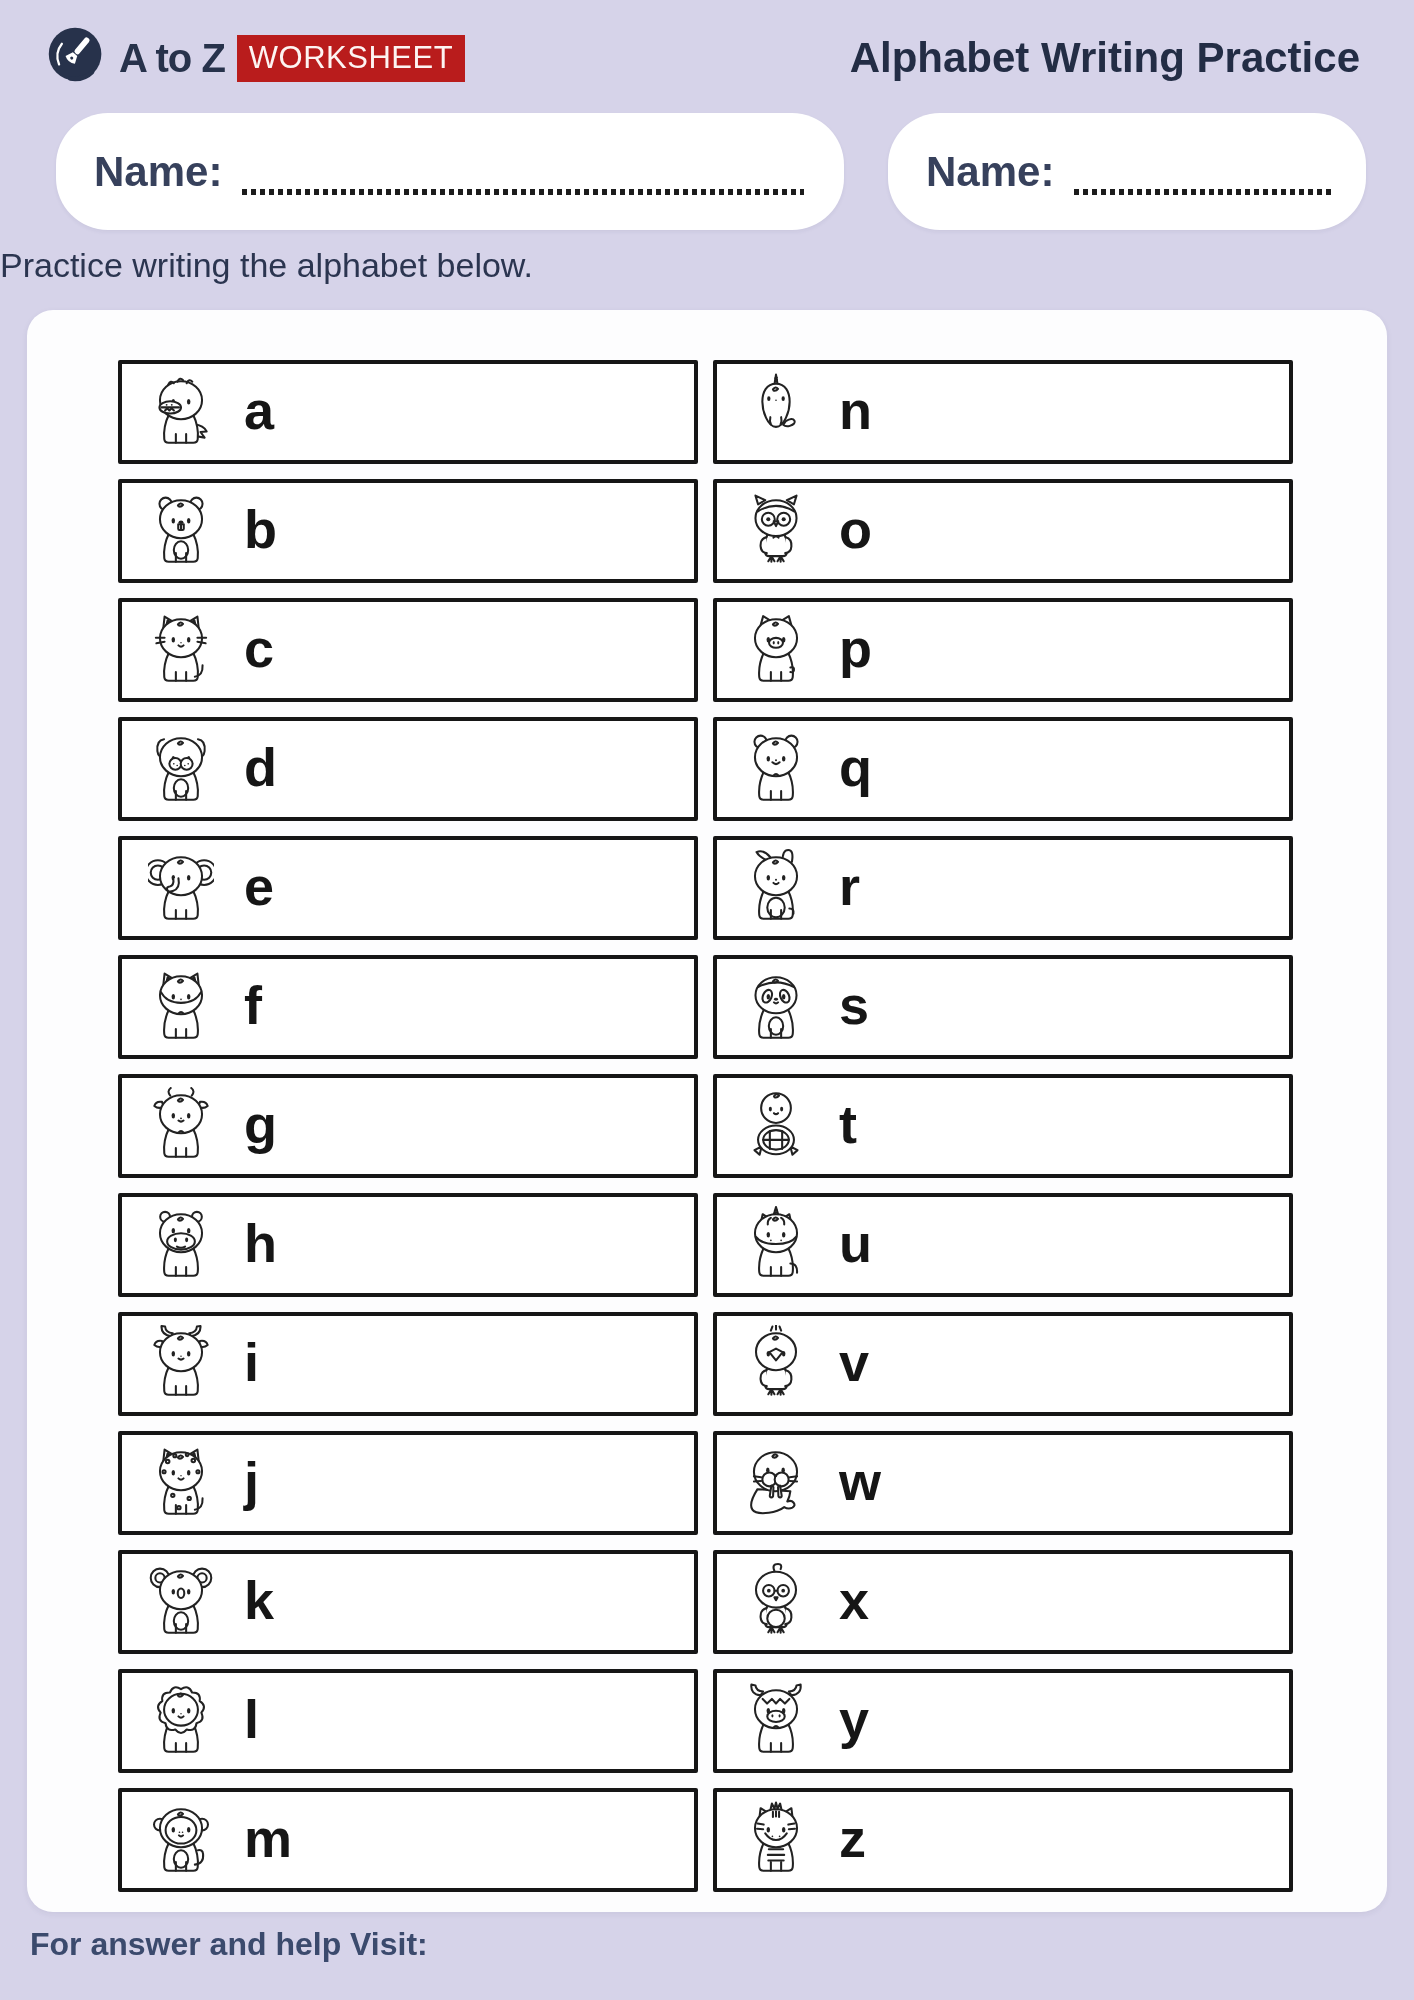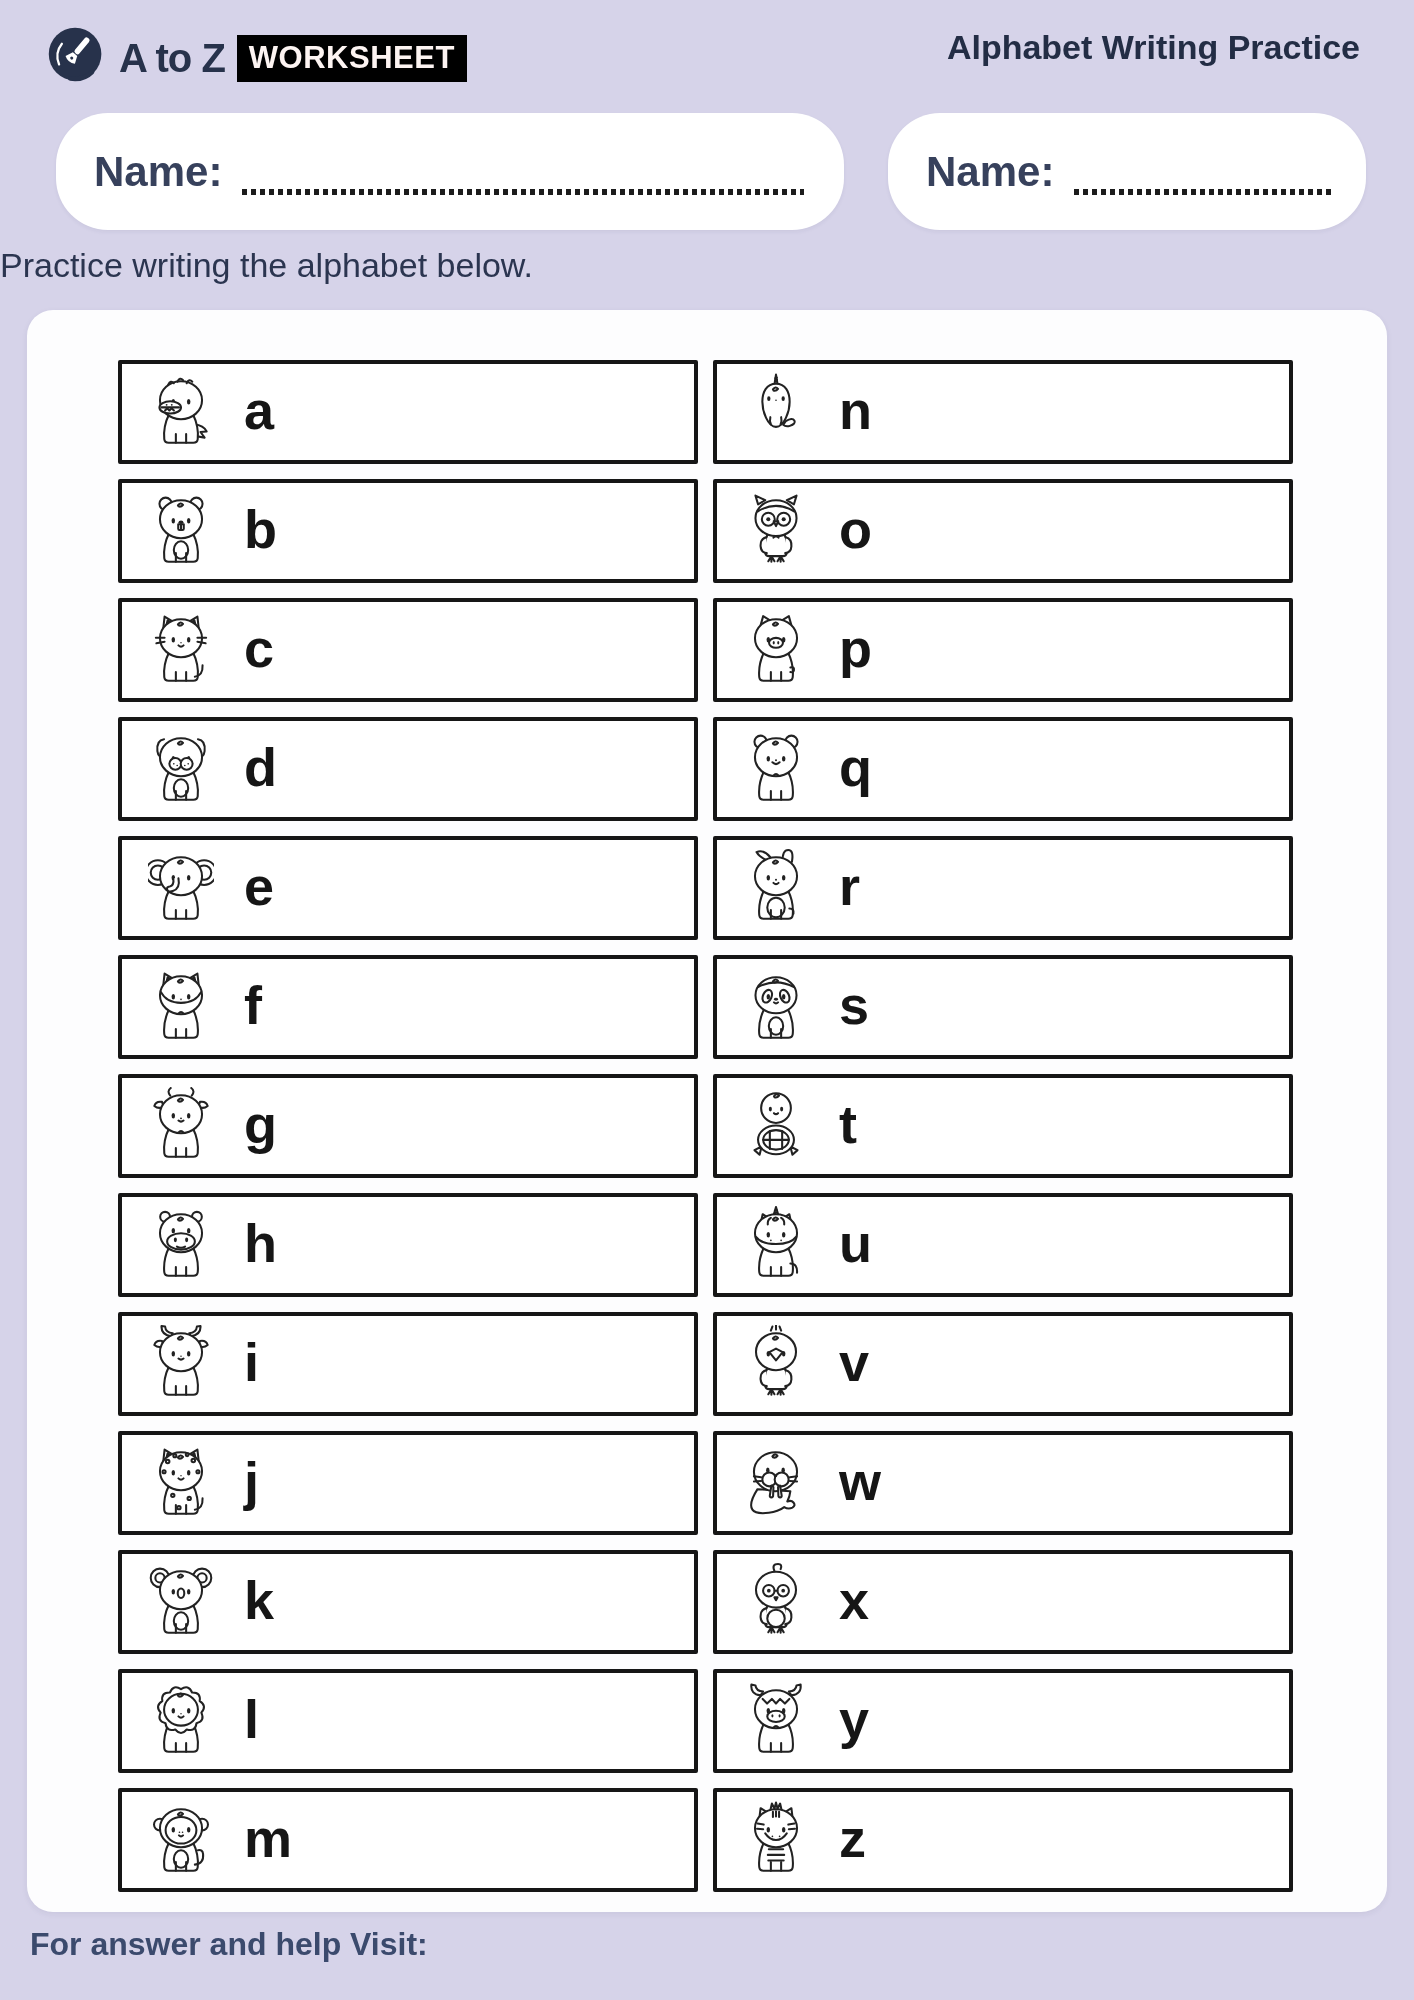--- a/index.html
+++ b/index.html
@@ -6,23 +6,23 @@
   body{
     width:1414px;height:2000px;position:relative;
     background:#d6d3e9;
     font-family:"Liberation Sans","DejaVu Sans",sans-serif;
     color:#27324b;overflow:hidden;
   }
   
   .header{position:absolute;left:0;top:0;width:1414px;height:100px;}
   .logo{position:absolute;left:45px;top:25px;display:flex;align-items:center;gap:12px;}
   .logo-text{font-size:40px;font-weight:bold;color:#27324b;letter-spacing:-1px;}
-  .logo-badge{background:#000000;color:#fdf4f2;font-size:31px;font-weight:bold;
+  .logo-badge{background:#b91c1c;color:#fdf4f2;font-size:31px;font-weight:normal;
     padding:5px 12px 6px;letter-spacing:.5px;}
-  .page-title{position:absolute;right:54px;top:28px;font-size:34px;font-weight:bold;color:#232d45;}
+  .page-title{position:absolute;right:54px;top:34px;font-size:42px;font-weight:bold;color:#232d45;}
   
   .pill{position:absolute;top:113px;height:117px;background:#fff;border-radius:52px;
     display:flex;align-items:center;box-shadow:0 2px 4px rgba(40,40,80,.06);}
   .pill-name{left:56px;width:788px;}
   .pill-class{left:888px;width:478px;}
   .pill .label{font-size:42px;font-weight:bold;color:#37415c;margin-left:38px;white-space:nowrap;}
   .dots{flex:1;height:6px;margin:40px 40px 0 20px;
     background:repeating-linear-gradient(90deg,#1c1c1c 0 5px,transparent 5px 9px);}
   .pill-class .dots{margin-right:34px;}
   

